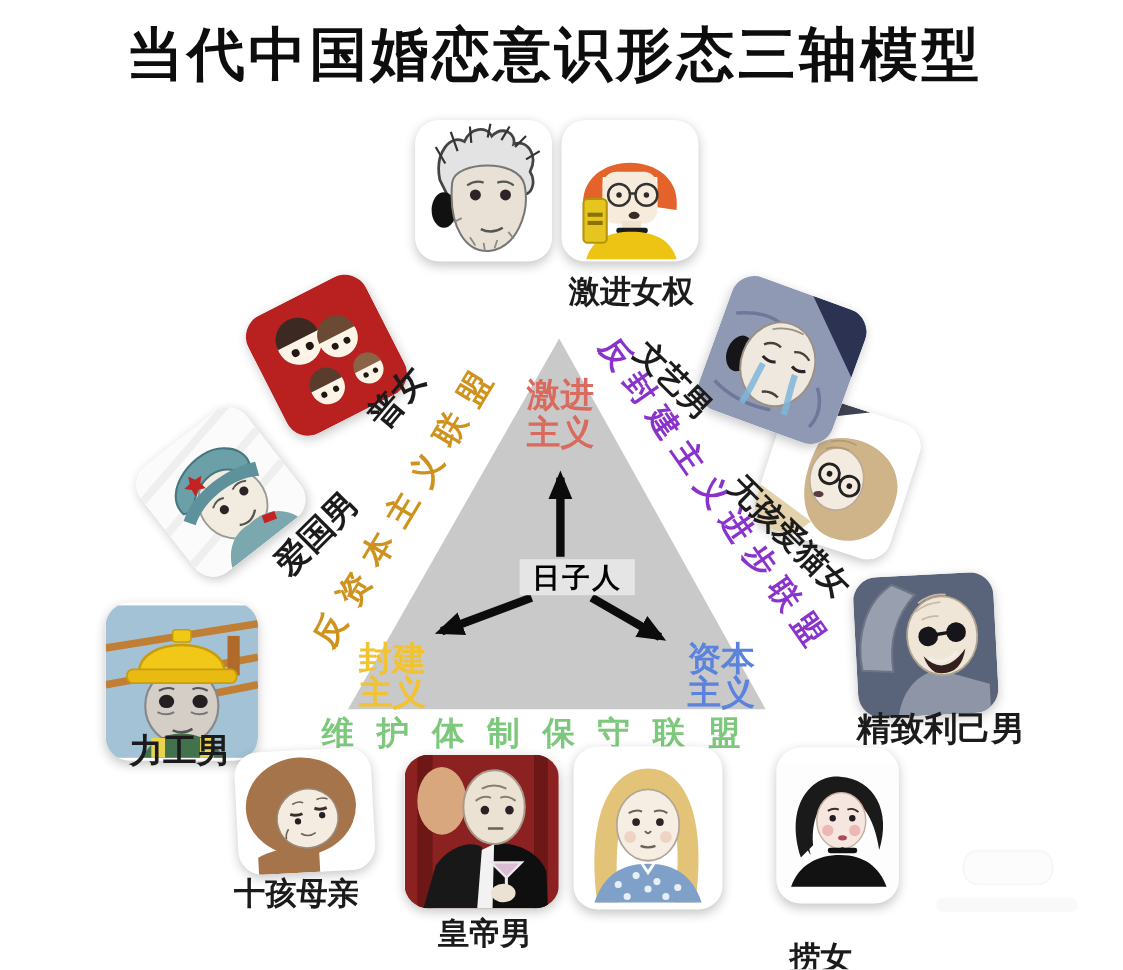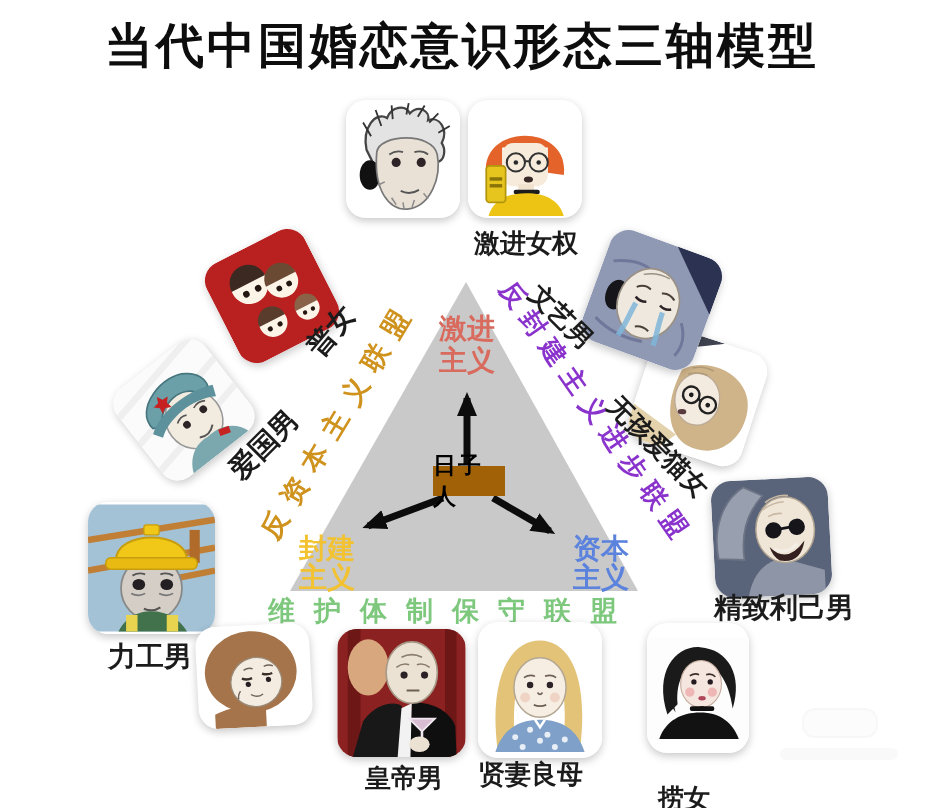--- a/index.html
+++ b/index.html
@@ -9,22 +9,22 @@
          font-size:48px;font-weight:900;letter-spacing:3px;color:#0d0d0d;}
   #axes-svg{position:absolute;left:0;top:0;}
   .card{position:absolute;border-radius:20px;overflow:hidden;
         box-shadow:0 3px 9px rgba(0,0,0,.22);background:#fff;}
   .card svg{width:100%;height:100%;display:block;}
   .lbl{position:absolute;font-weight:600;color:#1b1b1b;white-space:nowrap;
        font-size:26px;transform:translate(-50%,-50%);}
   .lbl.rot-n45{transform:translate(-50%,-50%) rotate(-45deg);}
   .lbl.rot-n50{transform:translate(-50%,-50%) rotate(-50deg);}
   .lbl.rot-p45{transform:translate(-50%,-50%) rotate(45deg);}
-  #center-box{position:absolute;left:433px;top:466px;width:72px;height:30px;
-       background:#a16207;color:#000;font-size:23px;font-weight:700;
+  #center-box{position:absolute;left:433px;top:466px;width:96px;height:30px;
+       background:#e5e5e5;color:#000;font-size:23px;font-weight:700;
        display:flex;align-items:center;justify-content:center;letter-spacing:2px;}
   #watermark{position:absolute;right:36px;bottom:48px;width:120px;text-align:center;opacity:.5;}
   #watermark .wm-pill{width:72px;height:26px;border:2px solid #f1f1f1;border-radius:13px;
        margin:0 auto 10px auto;background:#fbfbfb;}
   #watermark .wm-line{width:118px;height:12px;border-radius:6px;background:#f4f4f4;}
 </style>
 </head>
 <body>
 
 <div id="stage">
@@ -278,23 +278,23 @@
       <path d="M38,57 C36,68 36,78 33,88" stroke="#7fb6d9" stroke-width="4.5" fill="none" opacity=".85"></path>
       <path d="M62,57 C62,68 64,76 64,86" stroke="#7fb6d9" stroke-width="4.5" fill="none" opacity=".85"></path>
       <path d="M44,76 q6,-3 12,0" stroke="#4a4038" stroke-width="1.7" fill="none"></path>
       <path d="M36,32 q10,-6 22,-4" stroke="#9a9184" stroke-width="1.2" fill="none"></path>
     </svg>
   </div>
 
   <div class="lbl" style="left:526px;top:243px;font-family:Liberation Serif, serif;">激进女权</div>
   <div class="lbl rot-n50" style="left:331px;top:331px;font-size:28px;">普女</div>
   <div class="lbl rot-n45" style="left:264px;top:445px;font-size:28px;">爱国男</div>
-  <div class="lbl" style="left:150px;top:657px;font-size:28px;">力工男</div>
+  <div class="lbl" style="left:150px;top:626px;font-size:28px;">力工男</div>
+  <div class="lbl" style="left:247px;top:745px;">十孩母亲</div>
   <div class="lbl" style="left:404px;top:778px;">皇帝男</div>
-  <div class="lbl" style="left:531px;top:774px;">贤妻良母</div>
   <div class="lbl" style="left:684px;top:778px;margin-top:20px;">捞女</div>
   <div class="lbl" style="left:784px;top:608px;font-size:28px;">精致利己男</div>
   <div class="lbl rot-p45" style="left:658px;top:447px;">无孩爱猫女</div>
   <div class="lbl rot-p45" style="left:561px;top:317px;">文艺男</div>
 
   <div id="watermark">
     <div class="wm-pill"></div>
     <div class="wm-line"></div>
   </div>
 

